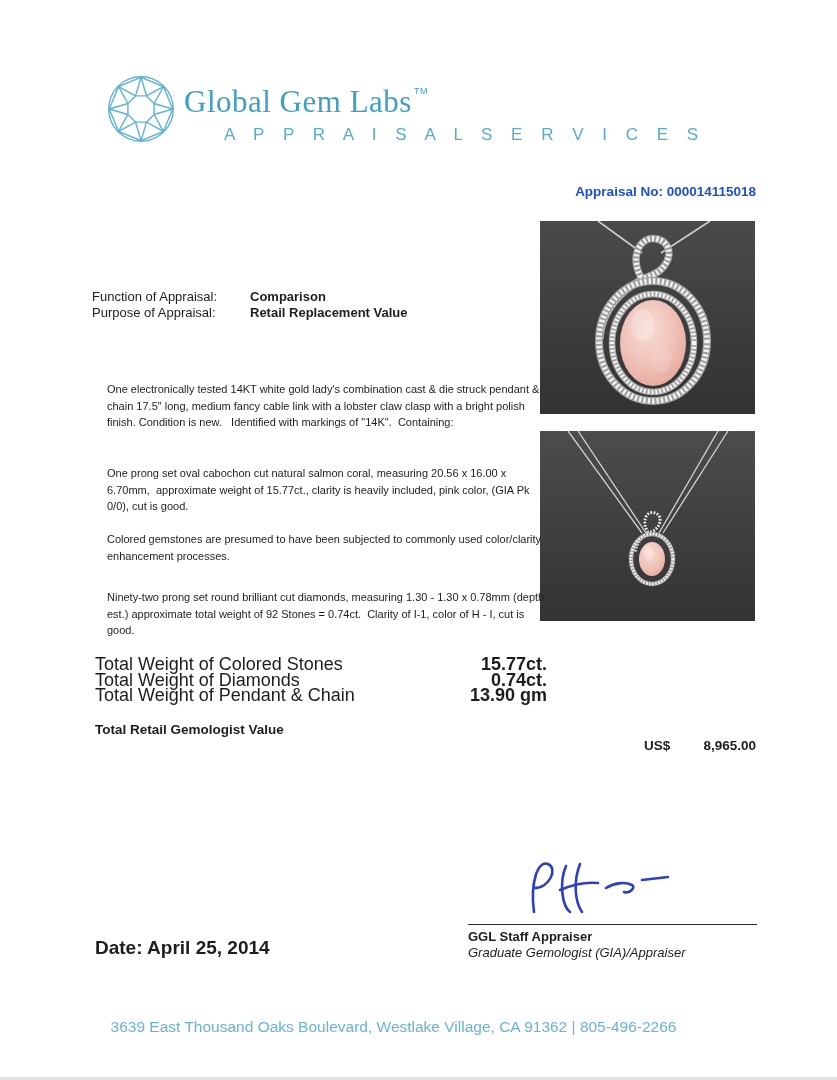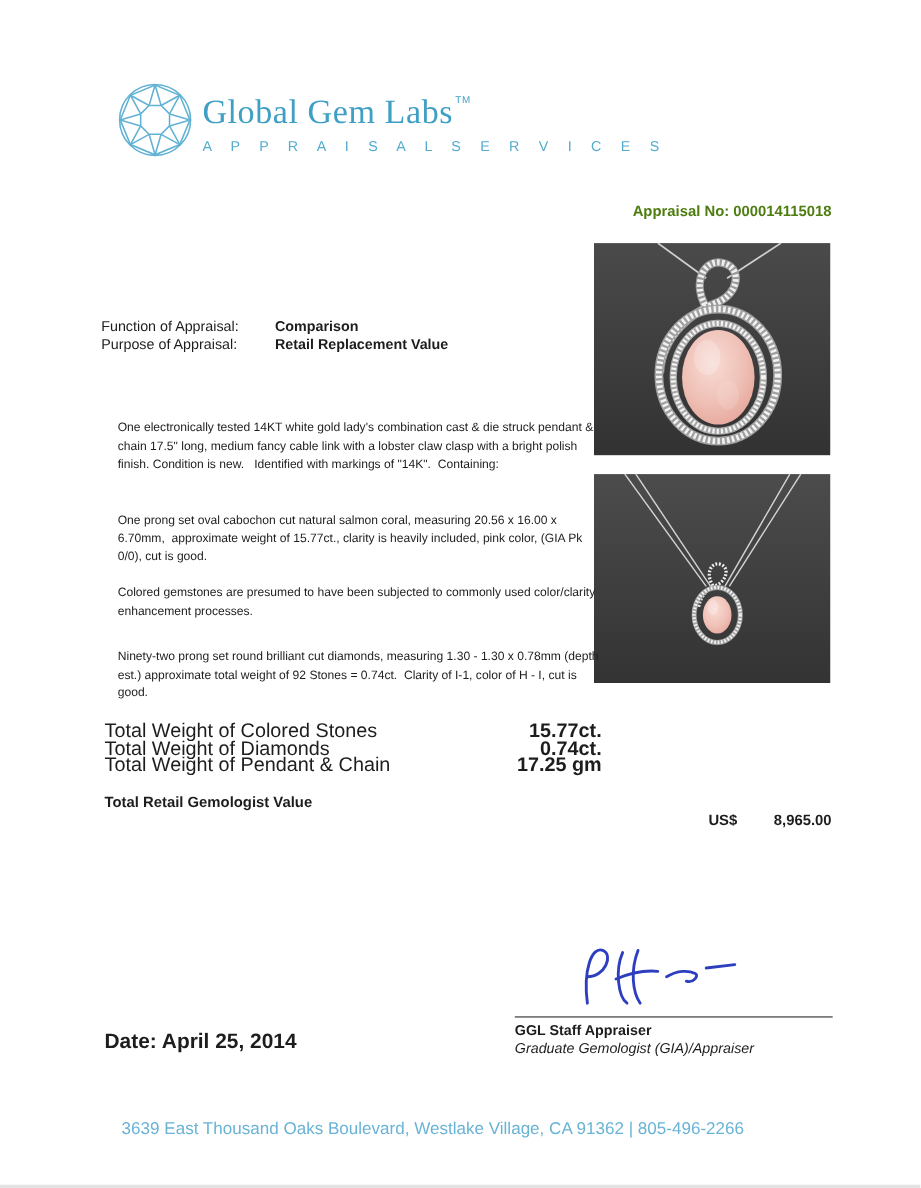--- a/index.html
+++ b/index.html
@@ -5,23 +5,23 @@
   html,body{margin:0;padding:0;background:#ffffff;}
   .page{
     position:relative;width:837px;height:1080px;background:#ffffff;
     font-family:"Liberation Sans",sans-serif;color:#1d1d1d;overflow:hidden;
   }
   
   .logo{position:absolute;left:106px;top:74px;display:flex;align-items:flex-start;}
   .logo-icon{display:block;width:70px;height:70px;margin-right:8px;}
   .brand-line{font-family:"Liberation Serif",serif;font-size:31px;color:#3f9fc4;line-height:34px;letter-spacing:0.5px;}
   .brand-line sup{font-size:9px;color:#3f9fc4;margin-left:2px;vertical-align:18px;font-family:"Liberation Sans",sans-serif;}
-  .brand-sub{margin-top:6px;font-size:13px;color:#55accd;letter-spacing:7px;font-weight:400;}
-  
-  .appraisal-no{position:absolute;left:460px;top:184px;width:296px;text-align:right;font-size:13.5px;font-weight:bold;color:#4d7c0f;}
+  .brand-sub{margin-top:6px;font-size:17px;color:#55accd;letter-spacing:7px;font-weight:400;margin-left:40px;}
+  
+  .appraisal-no{position:absolute;left:460px;top:184px;width:296px;text-align:right;font-size:13.5px;font-weight:bold;color:#1d4ed8;}
   
   .photo{position:absolute;margin:0;padding:0;}
   .photo svg{display:block;}
   .photo1{left:540px;top:221px;width:215px;height:193px;}
   .photo2{left:540px;top:431px;width:215px;height:190px;}
   
   .fields{position:absolute;left:92px;top:289px;width:440px;font-size:13px;line-height:16px;}
   .field-row{display:flex;}
   .field-label{width:158px;}
   .field-value{font-weight:bold;}
@@ -158,21 +158,21 @@
     <div class="total-row">
       <span class="total-label">Total Weight of Colored Stones</span>
       <span class="total-value">15.77ct.</span>
     </div>
     <div class="total-row">
       <span class="total-label">Total Weight of Diamonds</span>
       <span class="total-value">0.74ct.</span>
     </div>
     <div class="total-row">
       <span class="total-label">Total Weight of Pendant &amp; Chain</span>
-      <span class="total-value">17.25 gm</span>
+      <span class="total-value">13.90 gm</span>
     </div>
   </div>
 
   <div class="grand-label">Total Retail Gemologist Value</div>
   <div class="grand-value">
     <span>US$</span>
     <span>8,965.00</span>
   </div>
 
   <div class="sig-block">

